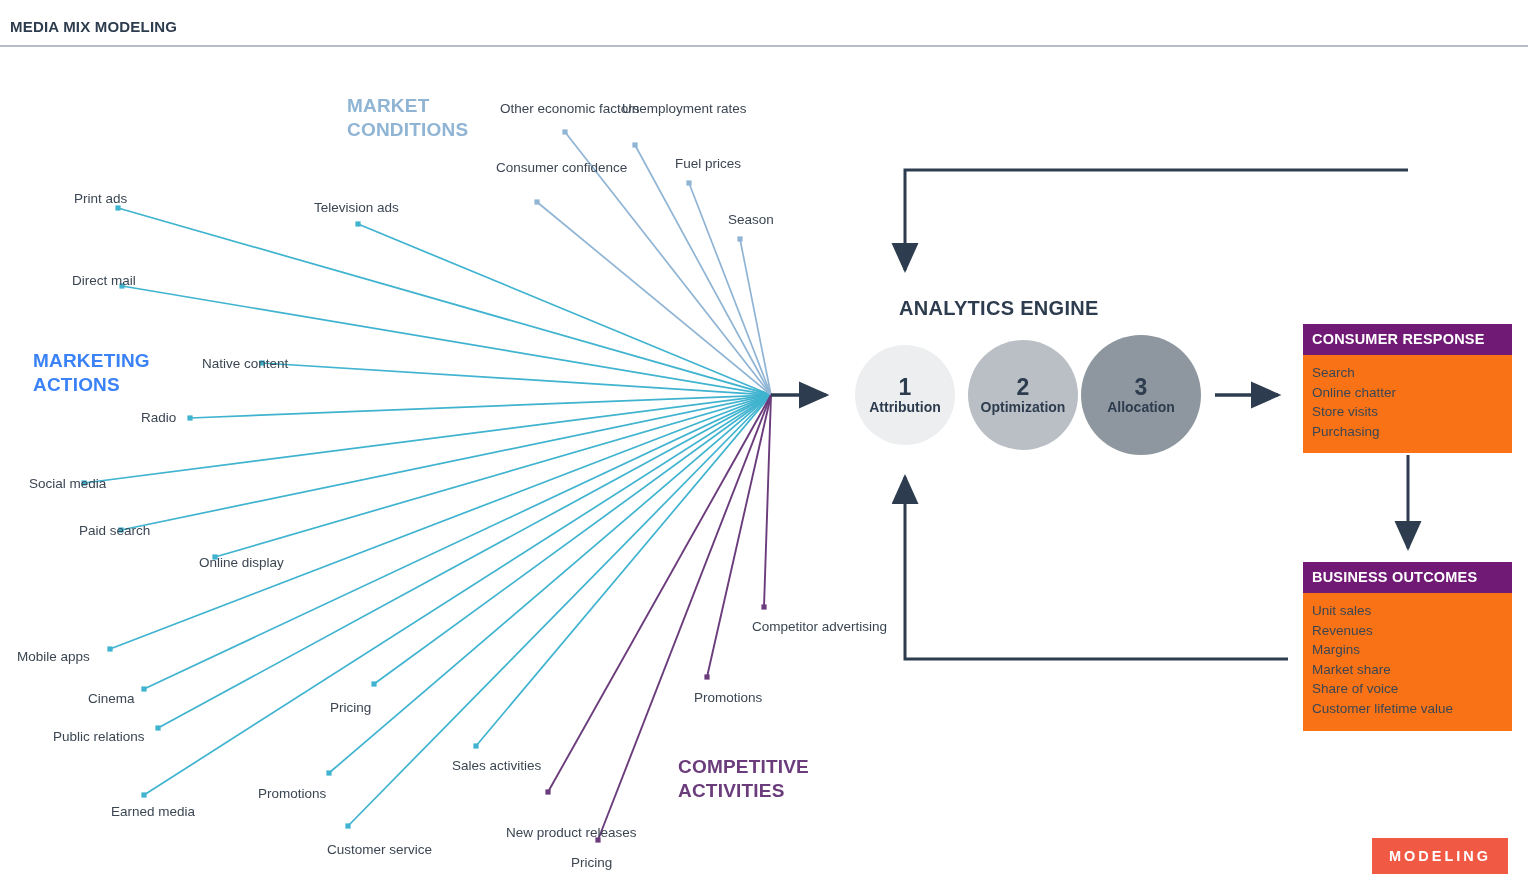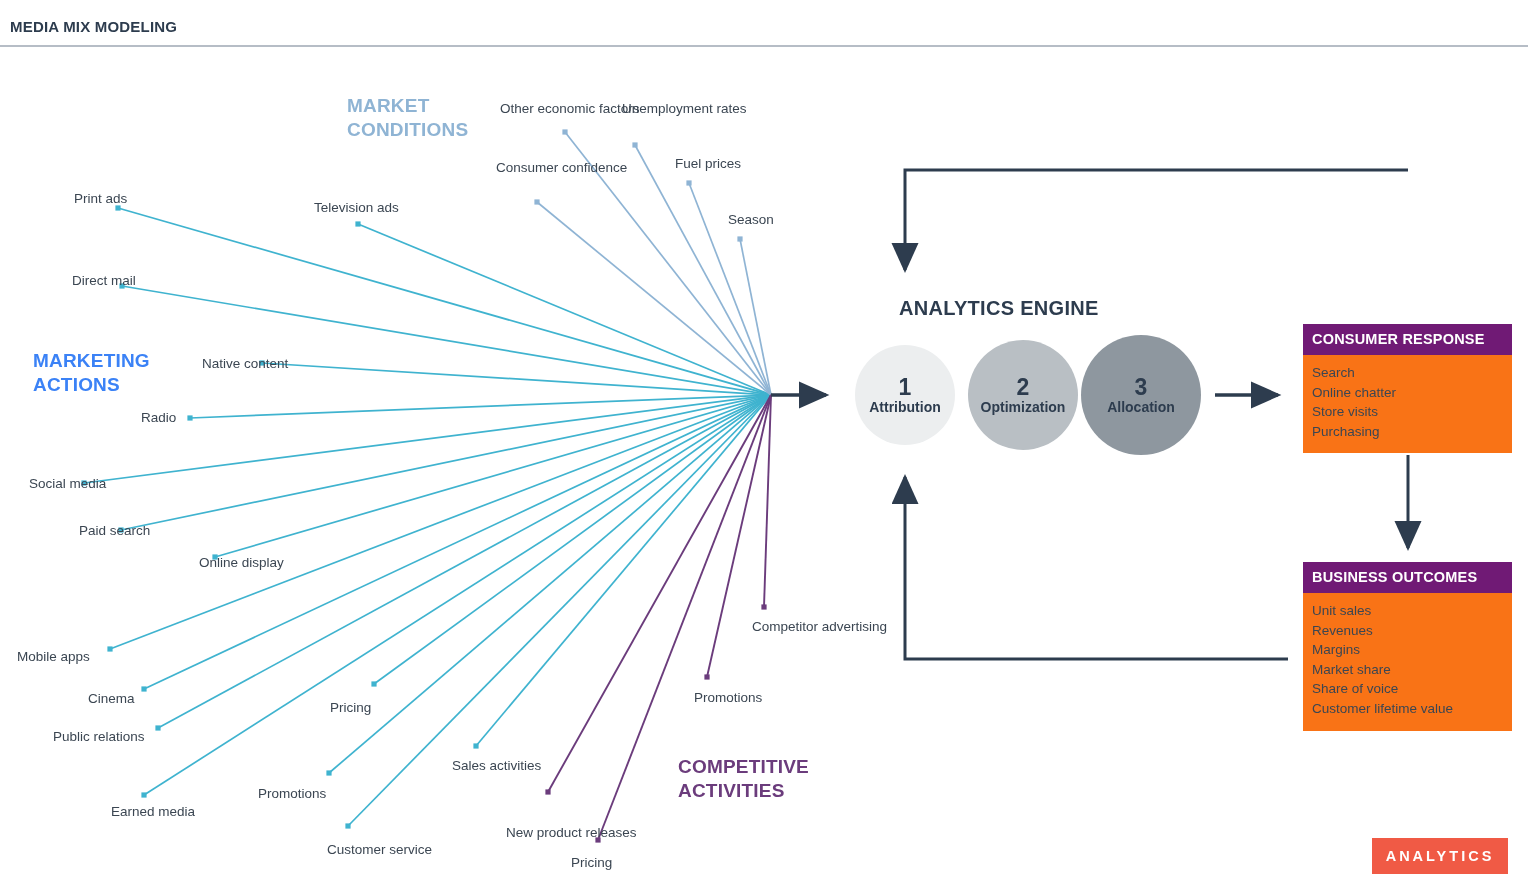--- a/index.html
+++ b/index.html
@@ -209,14 +209,14 @@
     <div class="pbody" id="bo-list">
         <div>Unit sales</div>
         <div>Revenues</div>
         <div>Margins</div>
         <div>Market share</div>
         <div>Share of voice</div>
         <div>Customer lifetime value</div>
       </div>
   </div>
 
-  <div class="logo">ANALYTICS</div>
+  <div class="logo">MODELING</div>
 </div>
 
 </body></html>

